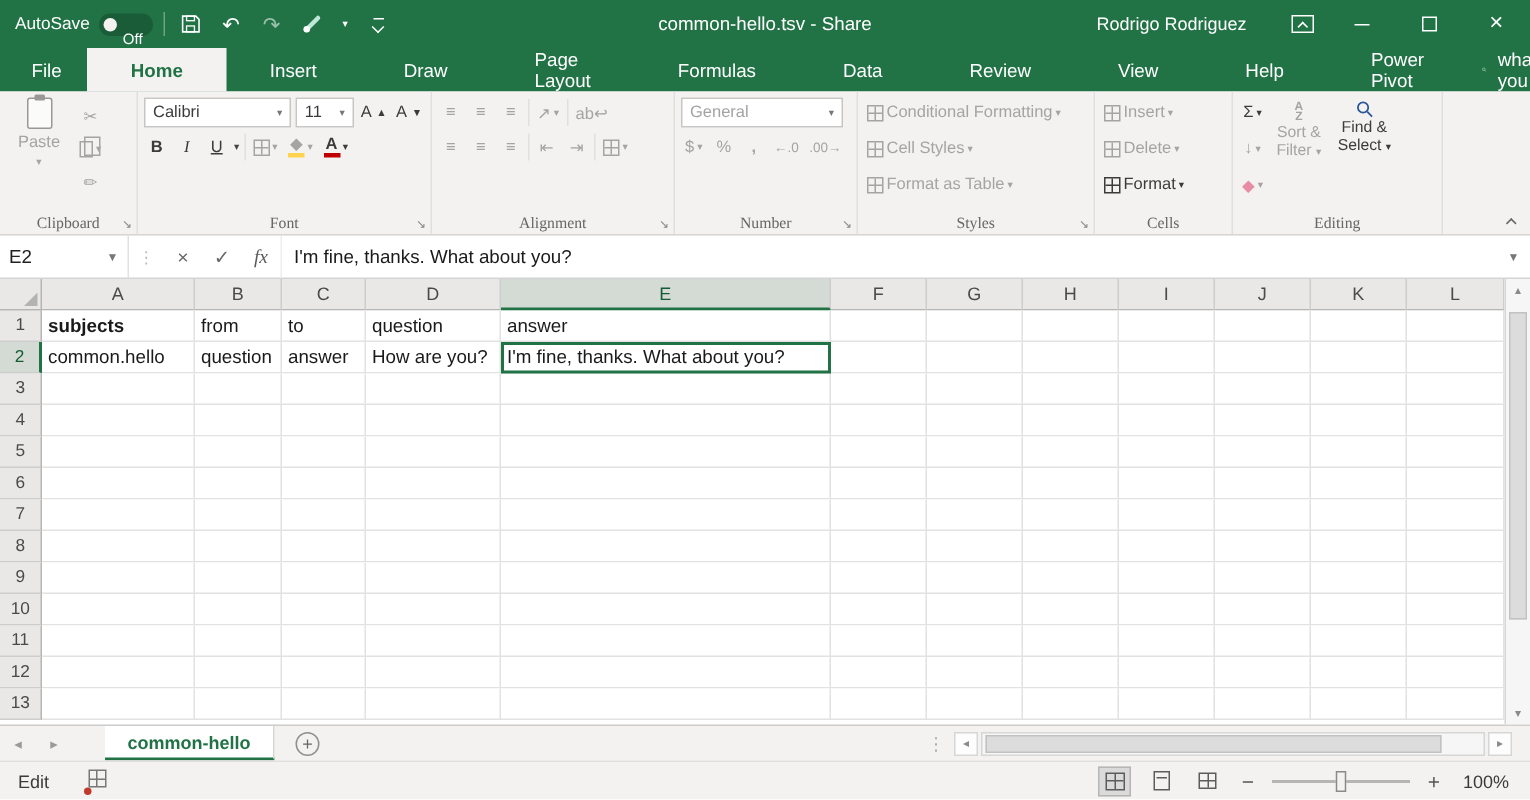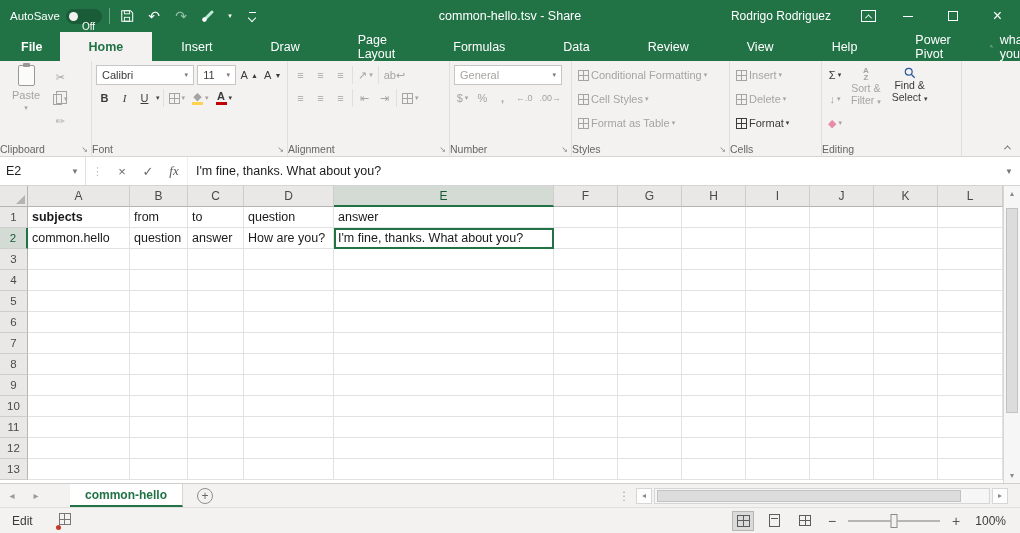--- a/index.html
+++ b/index.html
@@ -29,30 +29,30 @@
   .chev-up{width:5px;height:5px;border-left:1.3px solid #fff;border-top:1.3px solid #fff;transform:rotate(45deg) translate(1px,1px);}
   .winbtn{width:45px;height:100%;display:flex;align-items:center;justify-content:center;}
   .w-min{width:10px;height:1px;background:#fff;}
   .w-max{width:10px;height:10px;border:1px solid #fff;}
   .w-close{font-size:16px;line-height:1;}
 
   
   .tabrow{height:29px;background:#217346;display:flex;align-items:stretch;color:#fff;flex:0 0 auto;font-size:12.5px;}
   .tabs{display:flex;align-items:stretch;padding-left:4px;}
   .tab{display:flex;align-items:center;padding:0 29px;}
-  .tab.file{font-weight:bold;padding:0 17px;}
+  .tab.file{font-weight:normal;padding:0 17px;}
   .tab.active{background:#f3f2f1;color:#217346;font-weight:bold;}
   .tellme{margin-left:auto;display:flex;align-items:center;gap:7px;padding:0 10px;font-size:12.5px;}
   .share{display:flex;align-items:center;gap:6px;padding:0 14px;}
   .smiley{display:flex;align-items:center;padding:0 12px 0 2px;}
 
   
   .ribbon{height:96px;background:#f3f2f1;border-bottom:1px solid #d8d6d4;display:flex;flex:0 0 auto;font-size:11px;position:relative;}
   .group{display:flex;flex-direction:column;border-right:1px solid #e1dfdd;padding:4px 4px 16px;position:relative;flex:0 0 auto;}
-  .group-label{position:absolute;bottom:1px;left:0;right:0;text-align:left;color:#666;font-size:10.5px;}
+  .group-label{position:absolute;bottom:1px;left:0;right:0;text-align:center;color:#666;font-size:10.5px;font-family:Liberation Serif, serif;}
   .launcher{position:absolute;right:3px;bottom:2px;font-size:8px;color:#888;}
   .gc{display:flex;gap:3px;align-items:flex-start;height:100%;}
   .r-col{display:flex;flex-direction:column;gap:3px;}
   .r-row{display:flex;align-items:center;gap:3px;}
   .dis{color:#a6a4a2;}
   .en{color:#3b3b3b;}
   .ibtn{height:20px;min-width:17px;display:inline-flex;align-items:center;justify-content:center;gap:2px;padding:0 2px;}
   .mini-arrow{font-size:7px;color:inherit;}
   .vsep{width:1px;height:18px;background:#e1dfdd;}
   .combo{background:#fff;border:1px solid #c8c6c4;height:20px;display:flex;align-items:center;padding:0 5px;gap:4px;}

